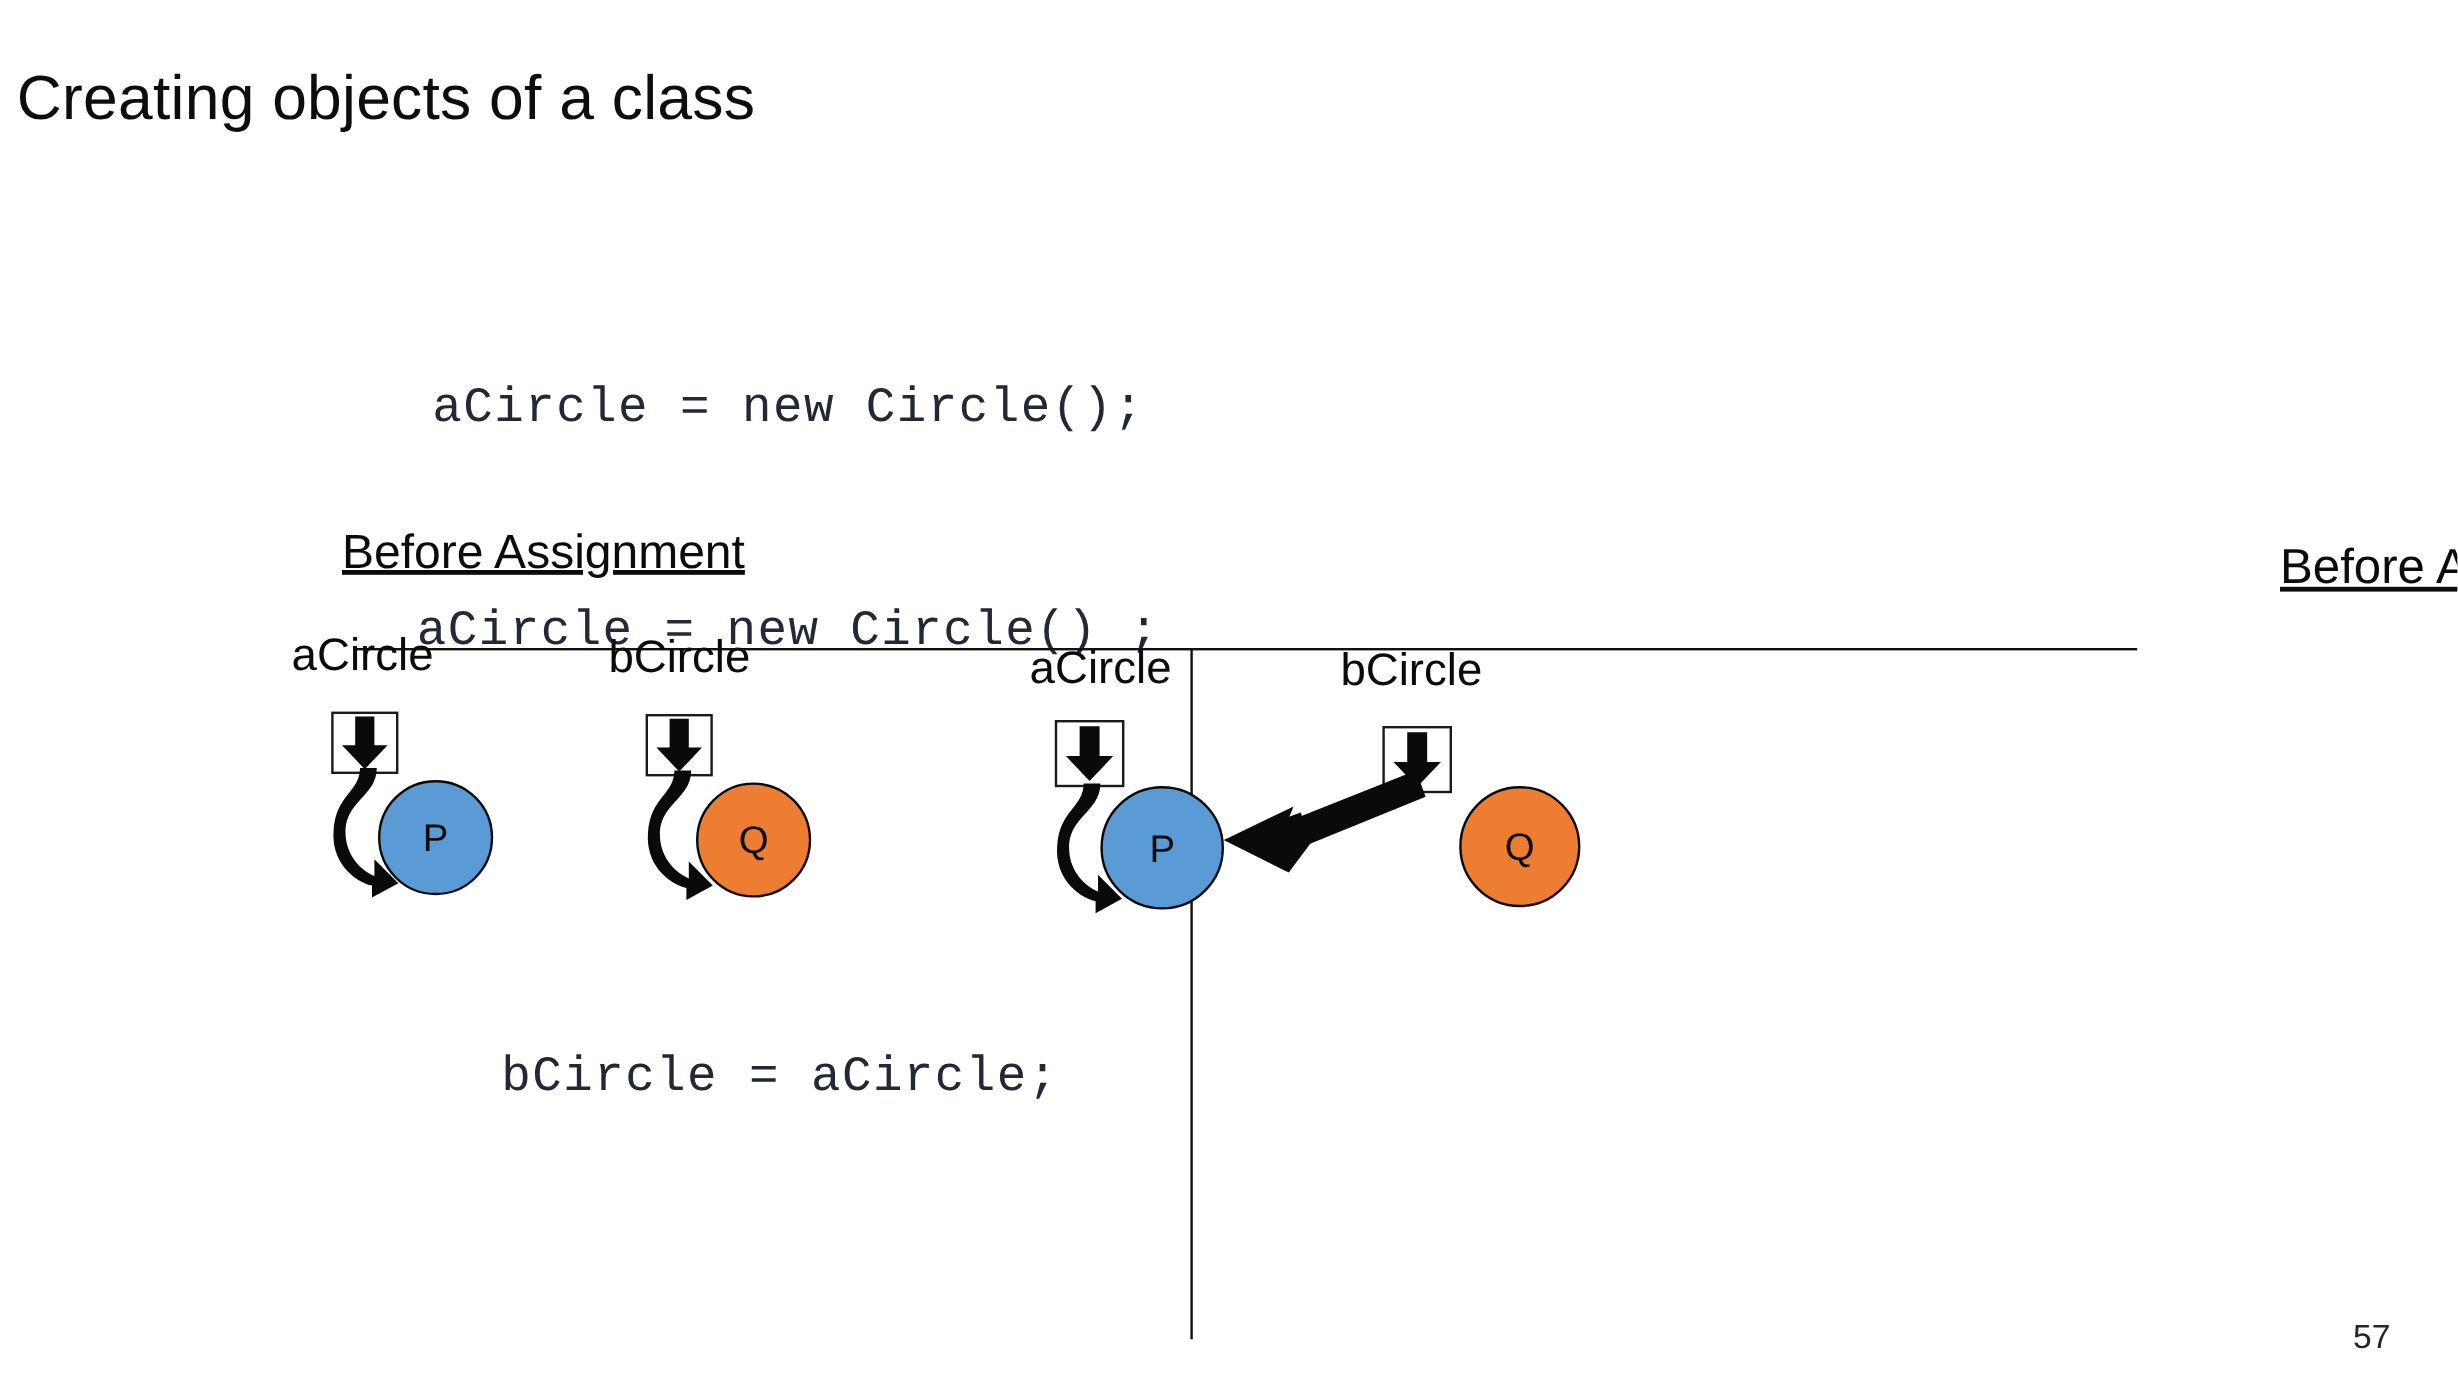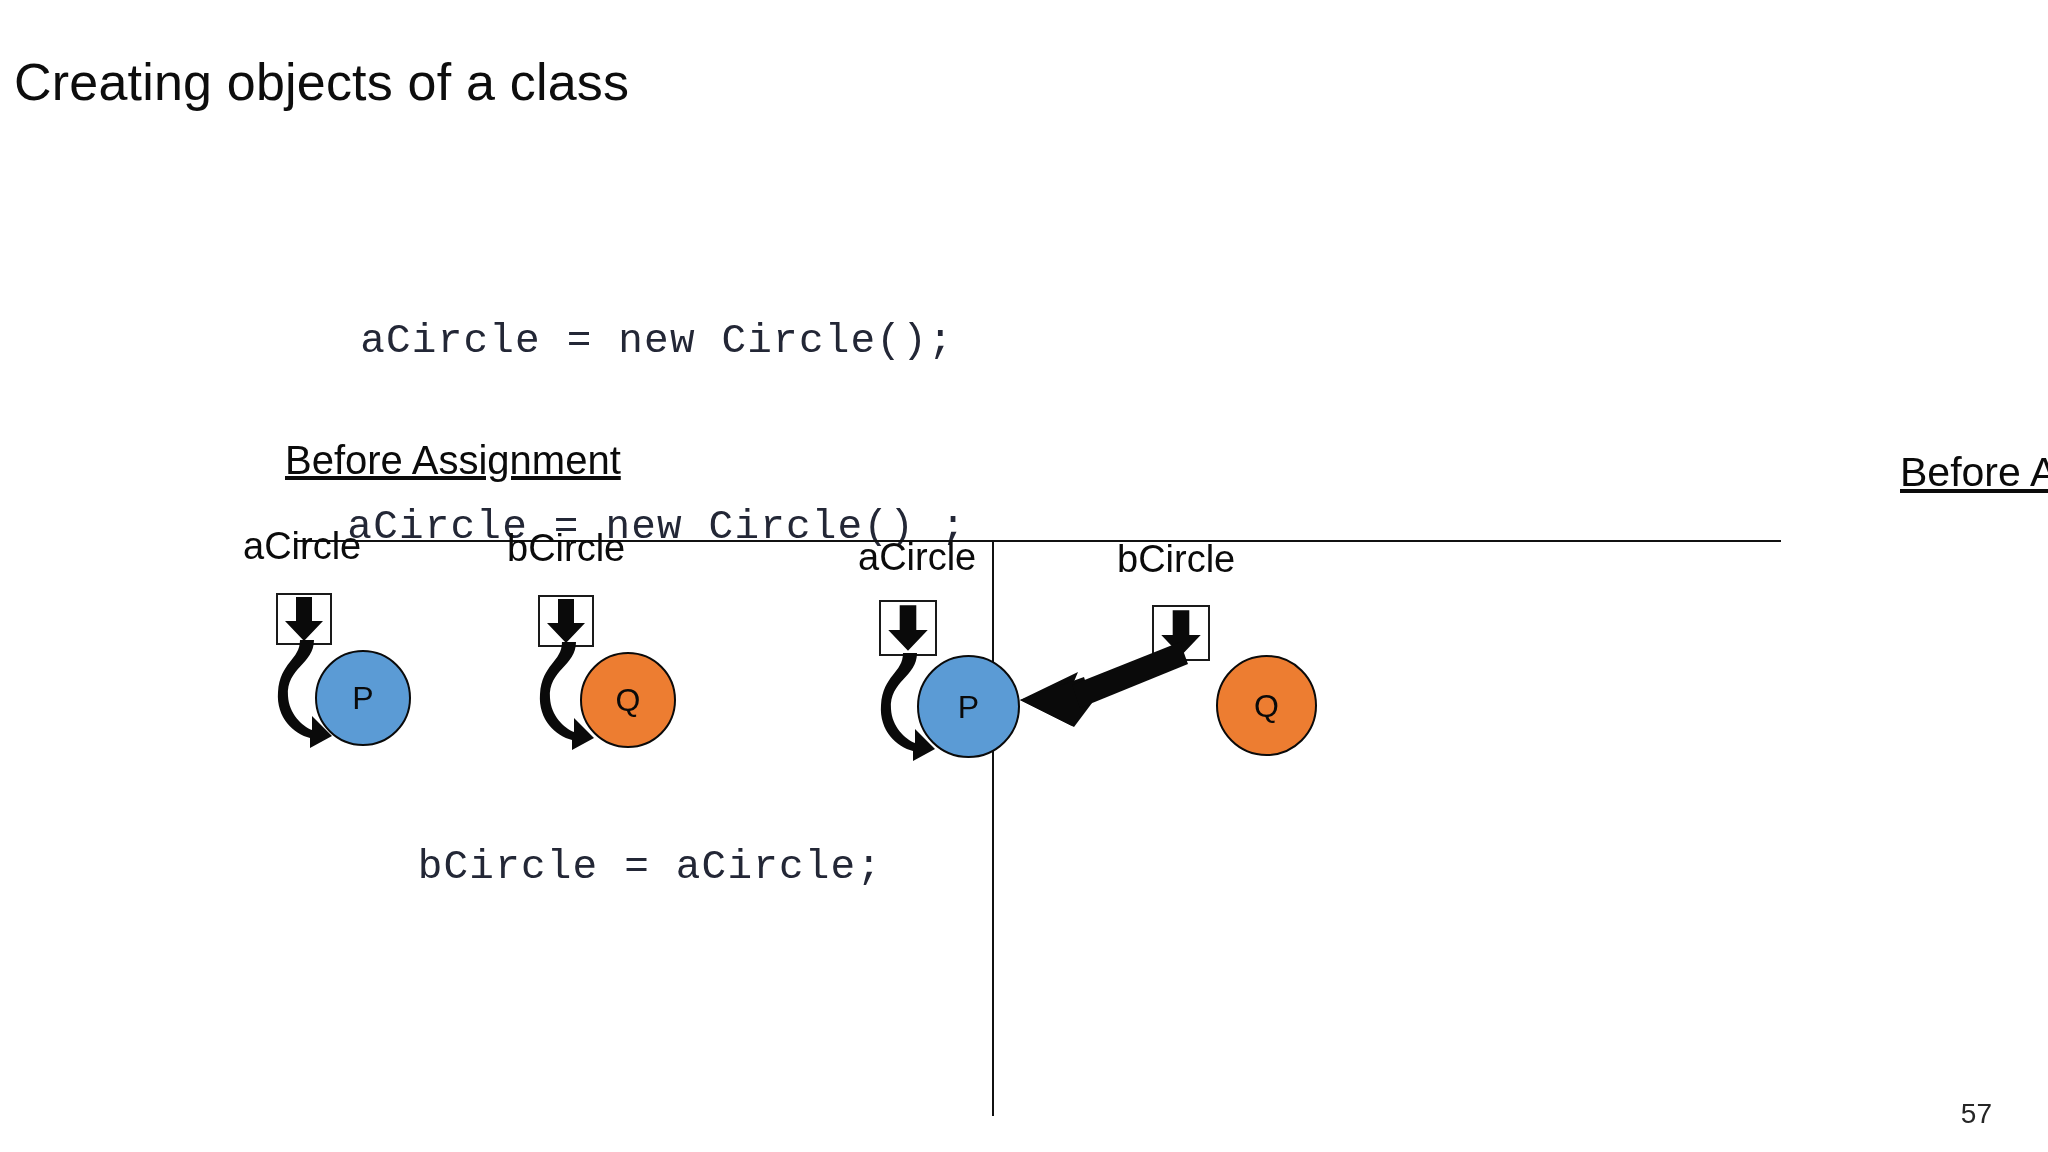--- a/index.html
+++ b/index.html
@@ -43,21 +43,21 @@
     font-family: "Liberation Mono", "DejaVu Sans Mono", monospace;
     font-size: 41px;
     line-height: 62px;
     color: #232736;
     letter-spacing: 1.2px;
     white-space: pre;
   }
   .code-line { display: block; }
   .code-line.blank { height: 30px; }
   .code-line.indent1 { padding-left: 14px; }
-  .code-line.indent2 { padding-left: 0px; }
+  .code-line.indent2 { padding-left: 0px; margin-top: 31px; }
 
   
   #hrule {
     position: absolute;
     left: 296px;
     top: 540px;
     width: 1485px;
     height: 0;
     border-top: 2px solid #111111;
   }

